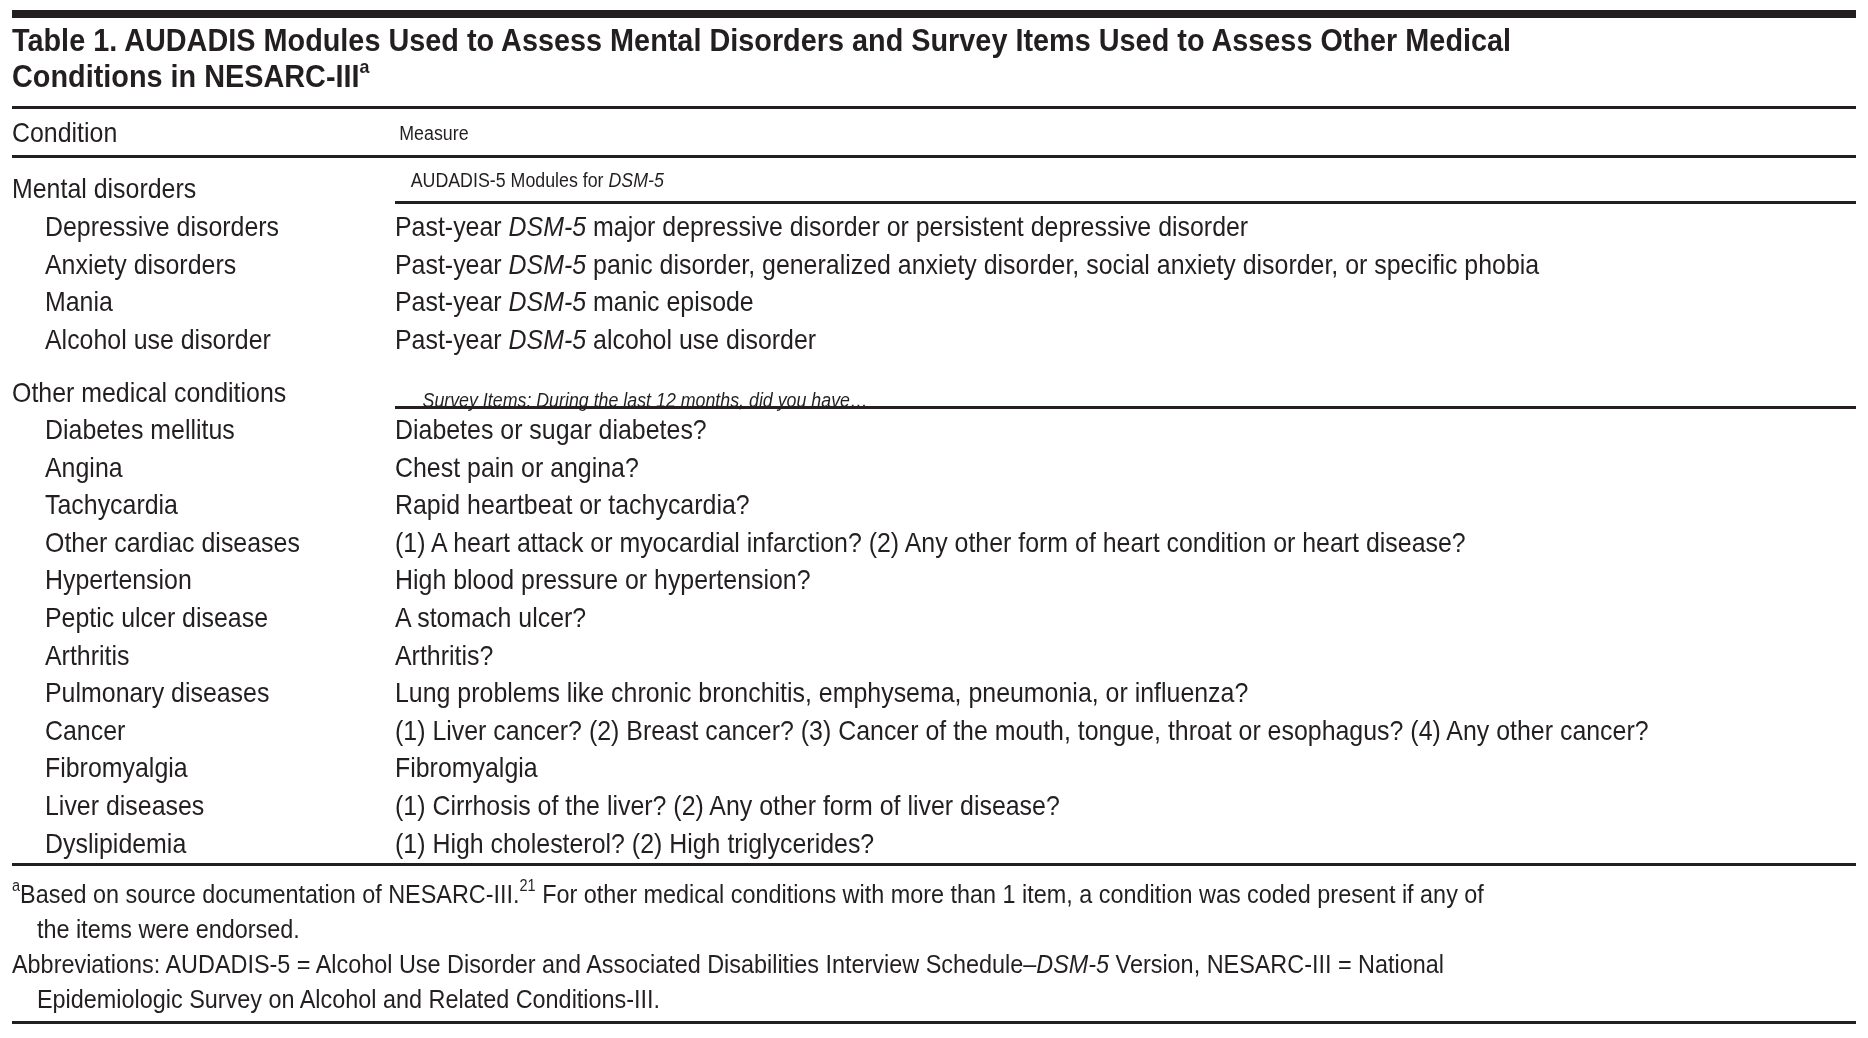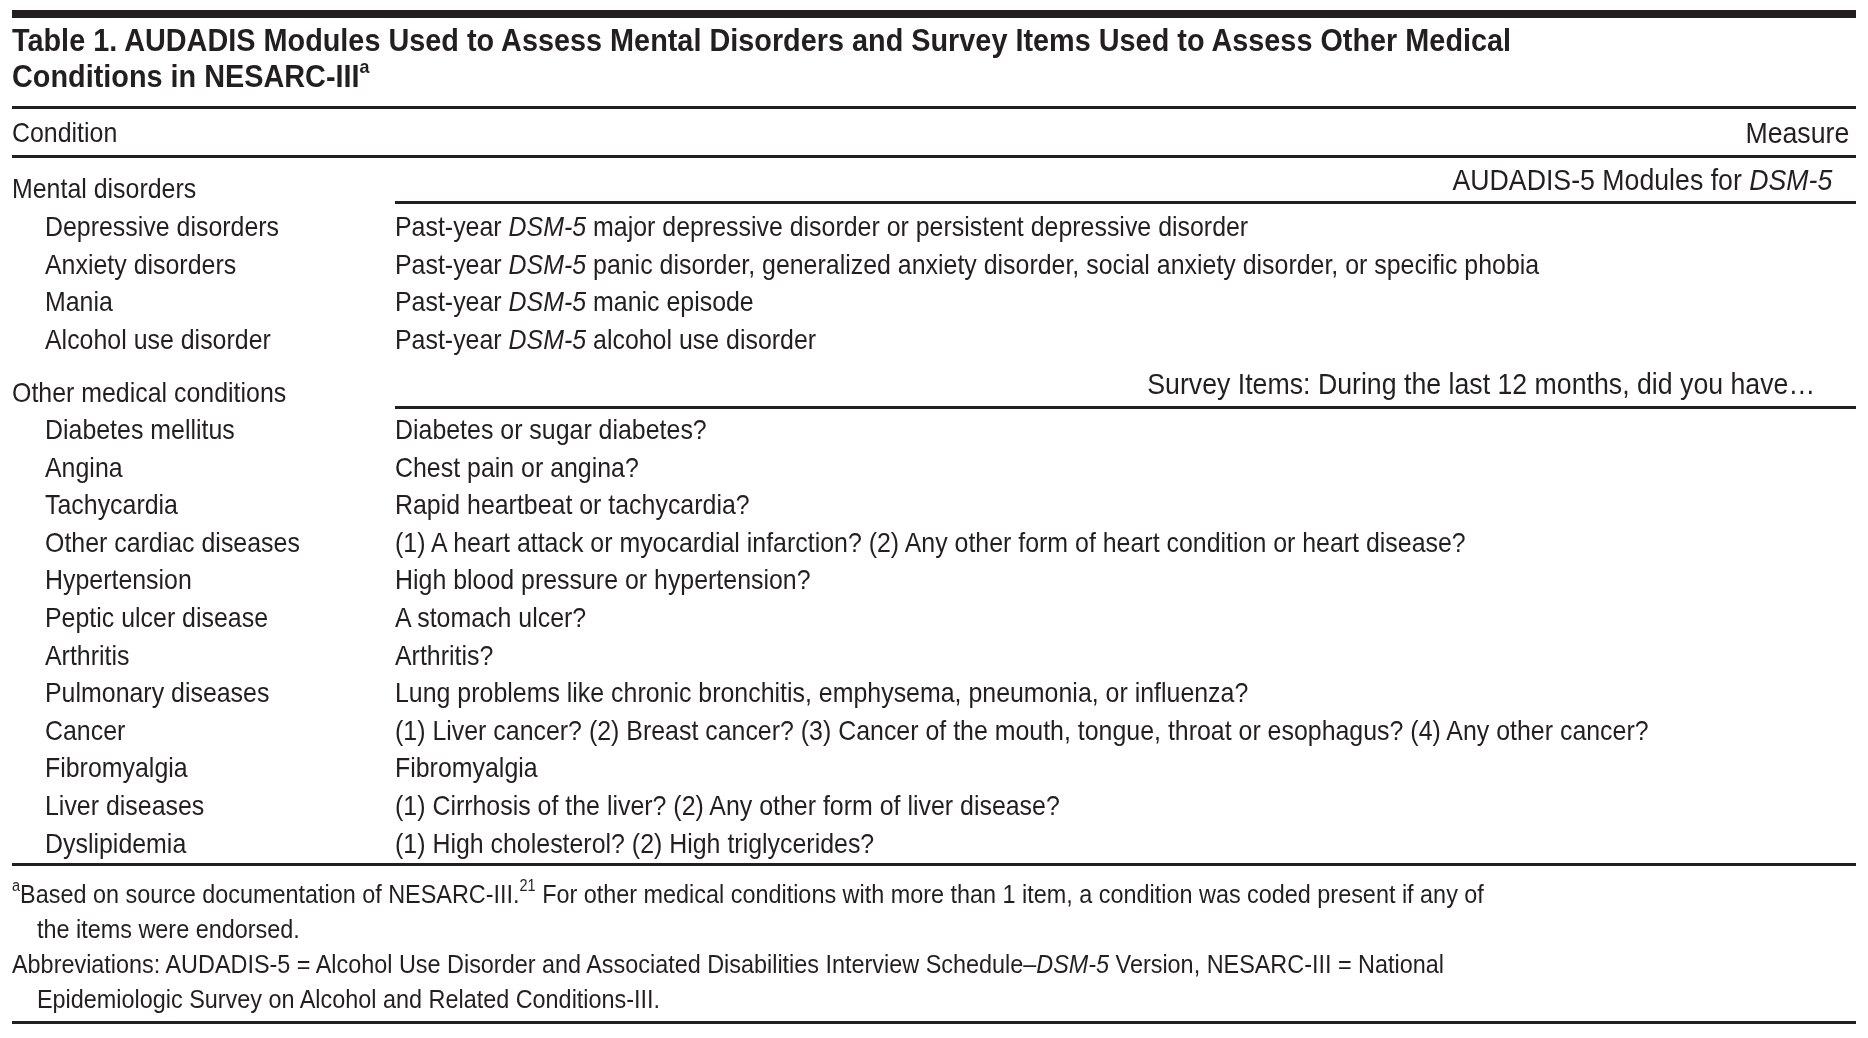--- a/index.html
+++ b/index.html
@@ -4,21 +4,21 @@
 <style>
   html, body { margin:0; padding:0; background:#ffffff; }
   body { width:1868px; height:1038px; position:relative; overflow:hidden;
          font-family:"Liberation Sans", sans-serif; color:#231f20; }
   .rule { position:absolute; left:12px; width:1844px; background:#231f20; }
   .rule.thick { top:10px; height:8px; }
   .rule.thin { height:3px; }
   .rule.span { left:395px; width:1461px; height:3px; }
   .line { position:absolute; white-space:nowrap; transform-origin:0 0; transform:scaleX(0.89); font-size:28px; line-height:34px; }
   .title { font-weight:bold; font-size:31px; line-height:36px; transform:scaleX(0.93); }
-  .center { position:absolute; left:395px; width:1461px; text-align:right; font-size:30px; line-height:34px; white-space:nowrap; }
+  .center { position:absolute; left:395px; width:1461px; text-align:left; font-size:20px; line-height:34px; white-space:nowrap; }
   .center > span { display:inline-block; transform:scaleX(0.89); }
   .cond { left:12px; }
   .cond.indent { left:45px; }
   .meas { left:395px; }
   sup { font-size:0.62em; line-height:0; position:relative; top:-0.15em; vertical-align:super; }
   i { font-style:italic; }
   .fn { font-size:26px; line-height:32px; transform:scaleX(0.9); }
 </style>
 </head>
 <body>
@@ -44,21 +44,21 @@
     <div class="line meas" style="top: 210px;"><span>Past-year </span><i>DSM-5</i><span> major depressive disorder or persistent depressive disorder</span></div>
     <div class="line cond indent" style="top: 248px;">Anxiety disorders</div>
     <div class="line meas" style="top: 248px;"><span>Past-year </span><i>DSM-5</i><span> panic disorder, generalized anxiety disorder, social anxiety disorder, or specific phobia</span></div>
     <div class="line cond indent" style="top: 285px;">Mania</div>
     <div class="line meas" style="top: 285px;"><span>Past-year </span><i>DSM-5</i><span> manic episode</span></div>
     <div class="line cond indent" style="top: 323px;">Alcohol use disorder</div>
     <div class="line meas" style="top: 323px;"><span>Past-year </span><i>DSM-5</i><span> alcohol use disorder</span></div>
   </div>
 
 <div class="line cond" style="top:376px;">Other medical conditions</div>
-<div class="center" style="top:367px;"><span>Survey Items: During the last 12 months, did you have…</span></div>
+<div class="center" style="top:383px;font-style:italic;"><span>Survey Items: During the last 12 months, did you have…</span></div>
 <div class="rule span" style="top:406px;"></div>
 
 <div id="sec1">
     <div class="line cond indent" style="top: 413px;">Diabetes mellitus</div>
     <div class="line meas" style="top: 413px;">Diabetes or sugar diabetes?</div>
     <div class="line cond indent" style="top: 451px;">Angina</div>
     <div class="line meas" style="top: 451px;">Chest pain or angina?</div>
     <div class="line cond indent" style="top: 488px;">Tachycardia</div>
     <div class="line meas" style="top: 488px;">Rapid heartbeat or tachycardia?</div>
     <div class="line cond indent" style="top: 526px;">Other cardiac diseases</div>

